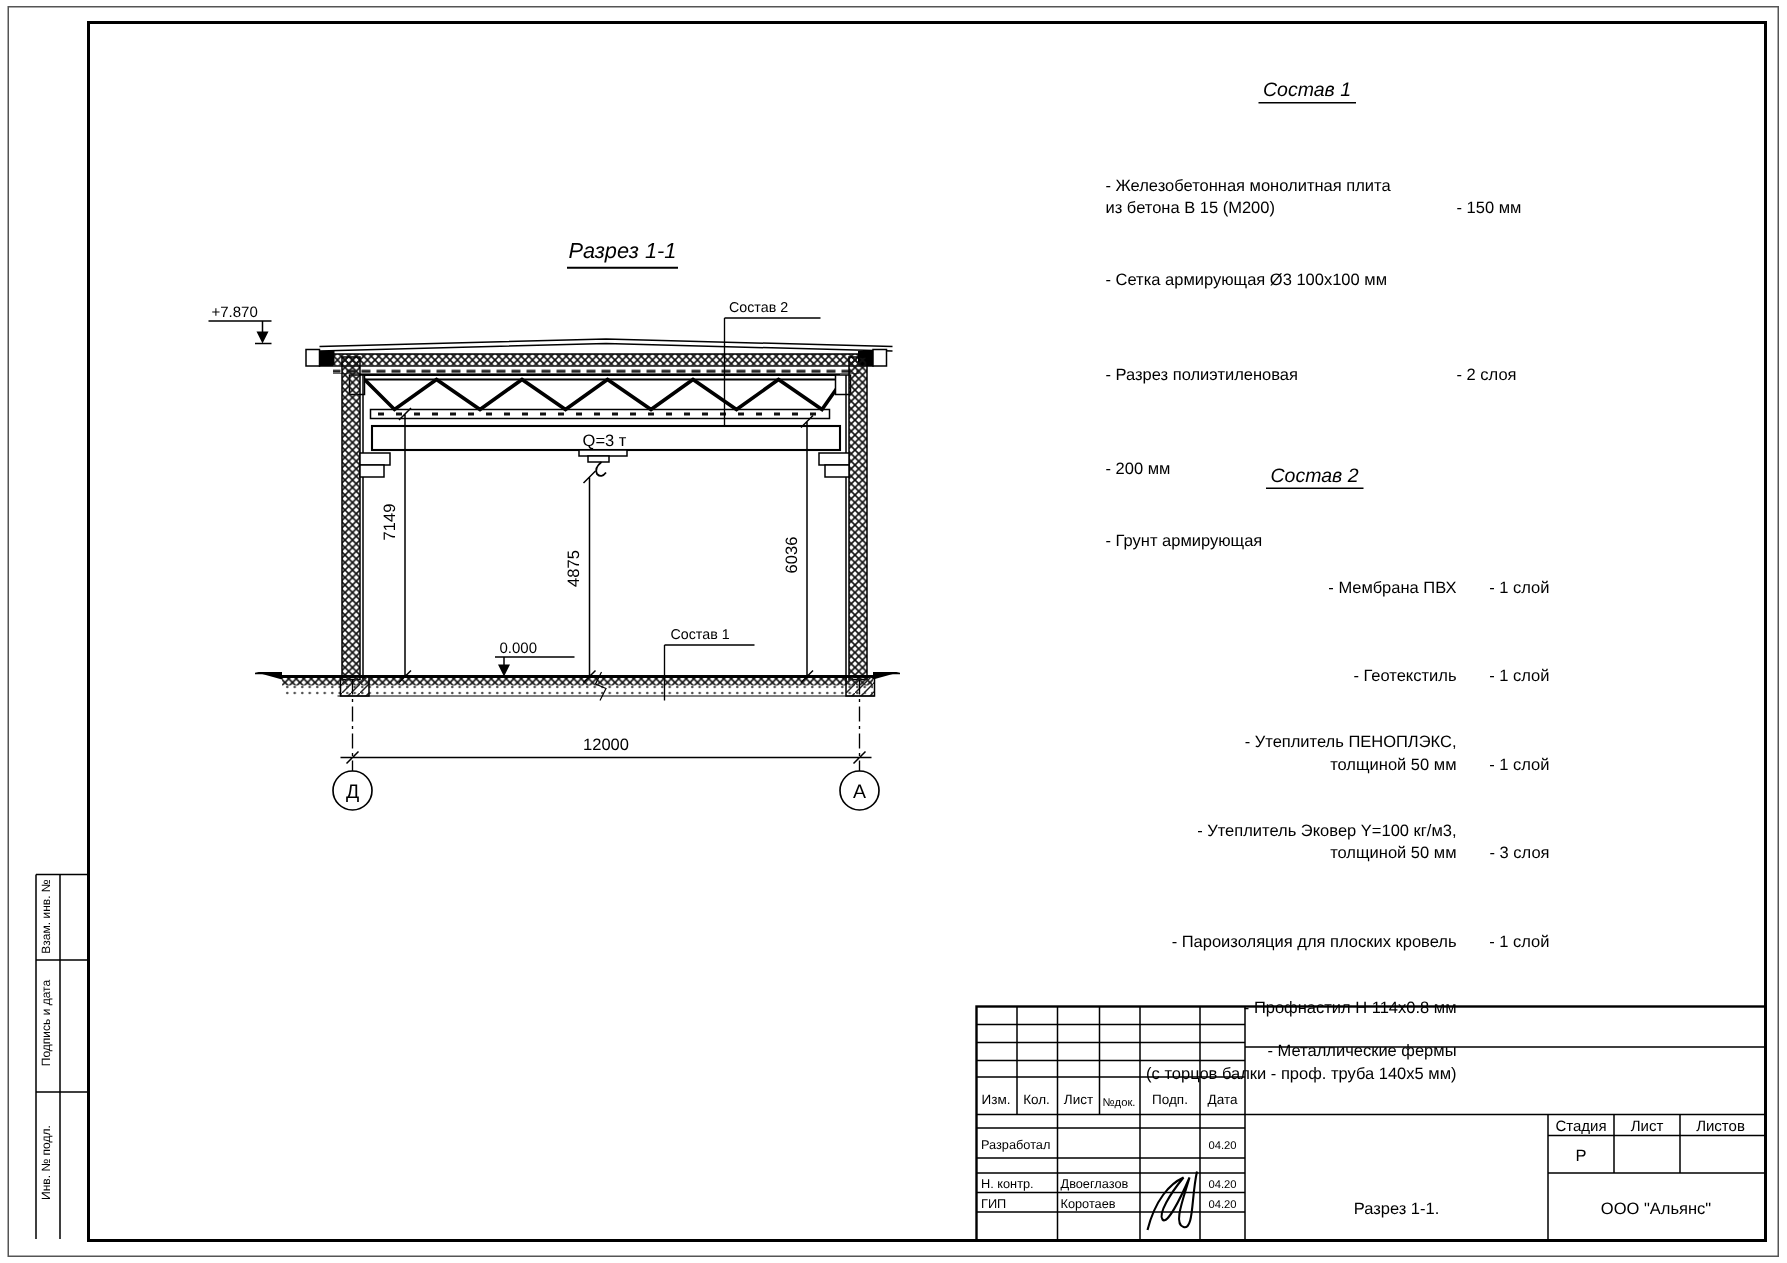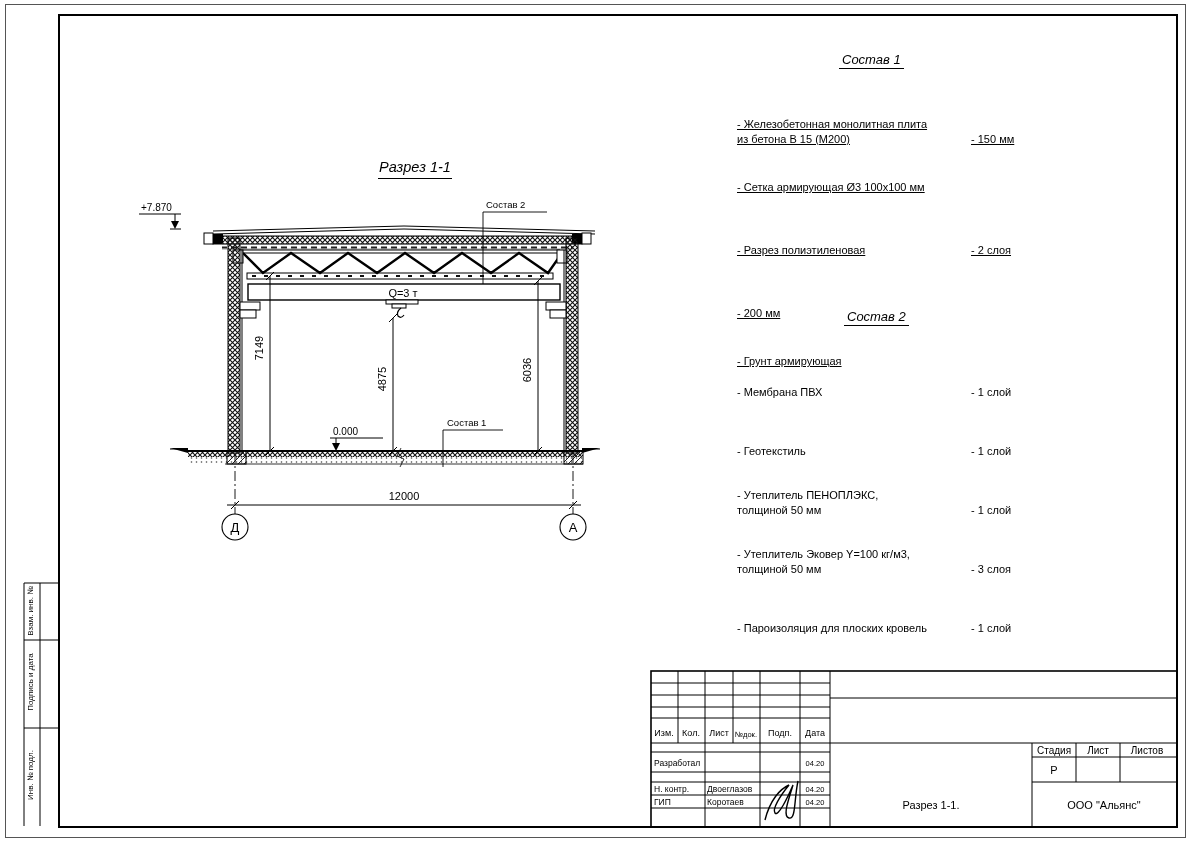--- a/index.html
+++ b/index.html
@@ -4,22 +4,22 @@
 <style>
   html,body{margin:0;padding:0;background:#ffffff;}
   .page{position:relative;width:1191px;height:842px;background:#fff;overflow:hidden;
         font-family:"Liberation Sans", sans-serif;color:#000;}
   svg{position:absolute;left:0;top:0;}
   svg text{font-family:"Liberation Sans", sans-serif;fill:#000;}
   .comp-h{position:absolute;font:italic 13px "Liberation Sans",sans-serif;
           border-bottom:1px solid #000;padding:0 3px 1px;}
   .comp-list{position:absolute;width:296px;font:11px "Liberation Sans",sans-serif;line-height:15px;}
   .citem{display:flex;align-items:flex-end;}
-  .comp1 .citem{margin-bottom:12px;text-decoration:underline;}
-  .comp2 .citem{margin-bottom:8px;}
+  .comp1 .citem{margin-bottom:12px;}
+  .comp2 .citem{margin-bottom:8px;text-align:right;}
   .cname{flex:1;white-space:pre-line;}
   .cval{width:62px;white-space:nowrap;margin-top:36px;}
 </style>
 </head>
 <body>
 
 <div class="page">
 
 <svg width="1191" height="842" viewBox="0 0 1191 842">
   <defs>
@@ -218,15 +218,24 @@
   </div>
   <div class="citem">
     <div class="cname">- Утеплитель Эковер Y=100 кг/м3,
 толщиной 50 мм</div>
     <div class="cval">- 3 слоя</div>
   </div>
   <div class="citem">
     <div class="cname">- Пароизоляция для плоских кровель</div>
     <div class="cval">- 1 слой</div>
   </div>
+  <div class="citem">
+    <div class="cname">- Профнастил Н 114х0.8 мм</div>
+    <div class="cval"></div>
+  </div>
+  <div class="citem">
+    <div class="cname">- Металлические фермы
+(с торцов балки - проф. труба 140х5 мм)</div>
+    <div class="cval"></div>
+  </div>
 </div>
 
 </div>
 
 </body></html>

